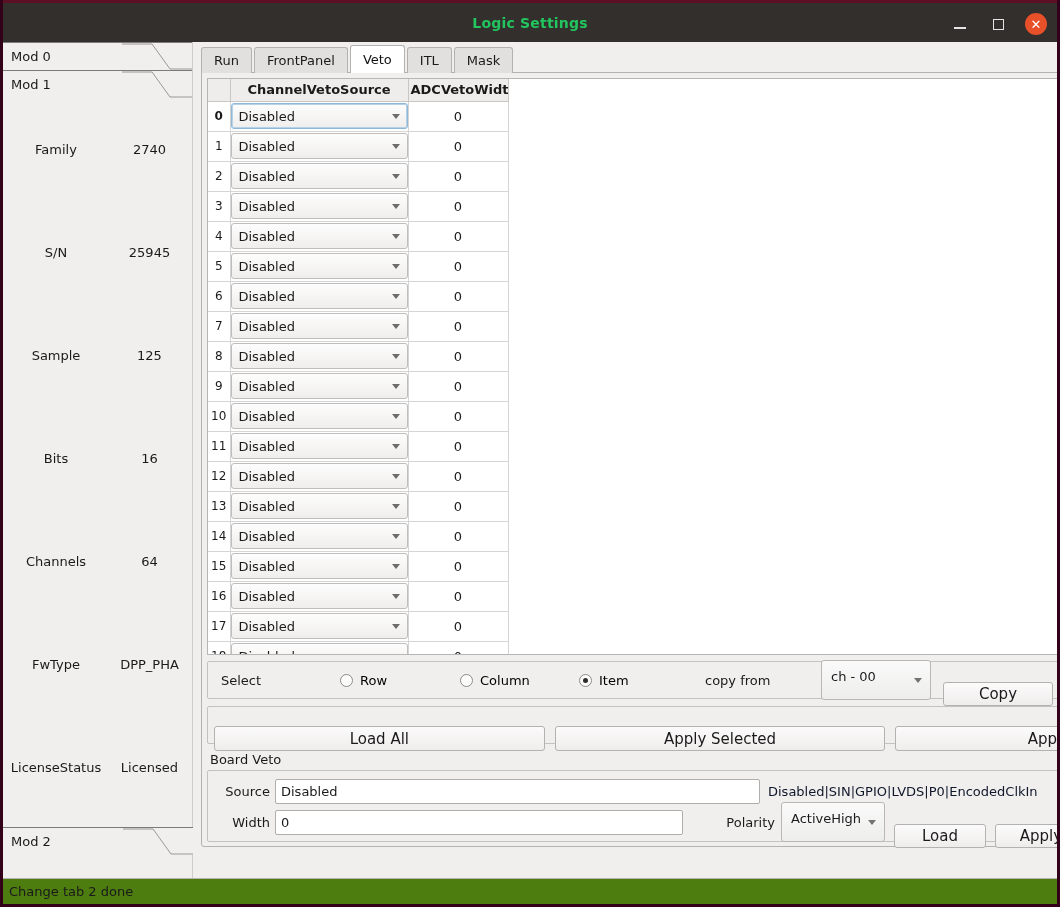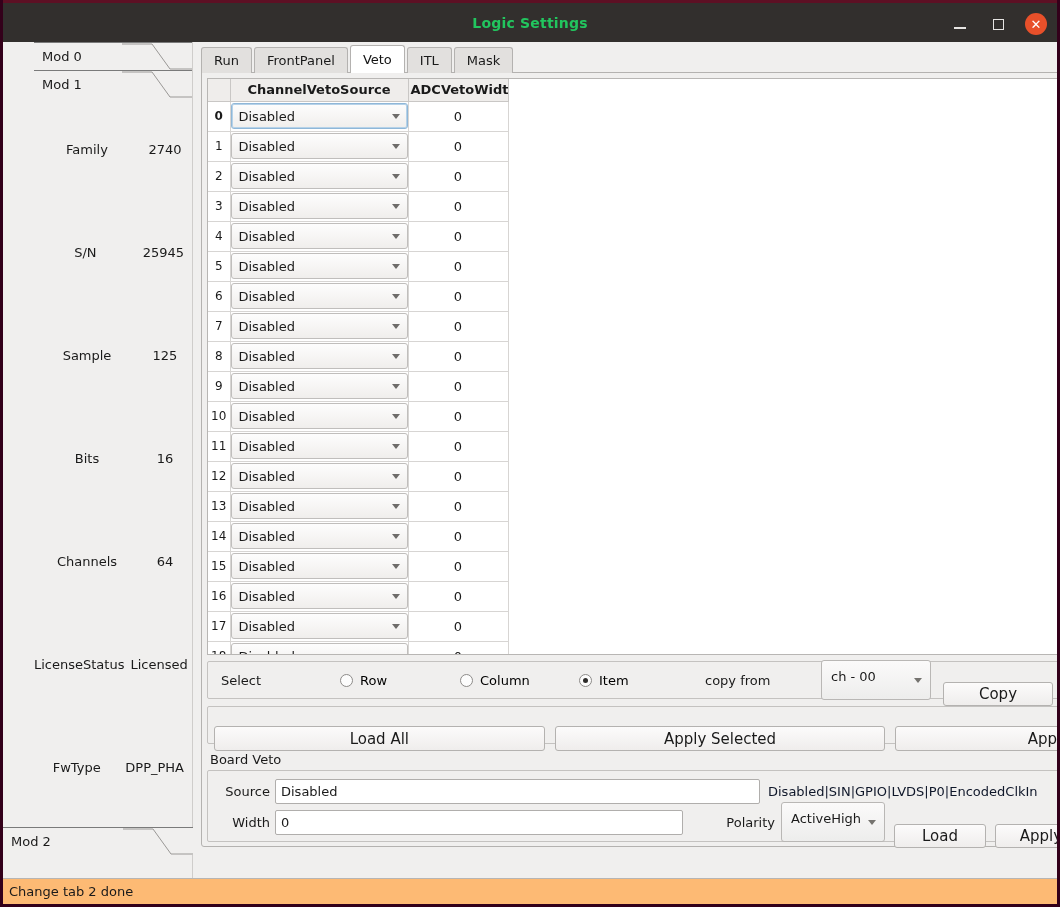--- a/index.html
+++ b/index.html
@@ -53,21 +53,20 @@
     width: 1054px; height: 839px;
     display: flex;
   }
   
   #sidebar {
     width: 190px; height: 100%;
     background: #f0efee;
     position: relative;
     border-right: 1px solid #cfcdcb;
     flex: 0 0 190px;
-    padding-left: 31px;
   }
   .acc-header {
     position: relative;
     height: 28px;
     background: #f0efee;
     border-top: 1px solid #7a7a7a;
     display: flex; align-items: center;
     padding-left: 8px;
     font-size: 13px; color: #1a1a1a;
     cursor: pointer;
@@ -96,21 +95,21 @@
     padding-right: 8px;
   }
   #acc-mod2 {
     position: absolute; left: 0; bottom: 26px; width: 190px;
     border-top: 1px solid #7a7a7a;
   }
   
   #statusbar {
     position: absolute; left: 0; bottom: 0;
     width: 1054px; height: 26px;
-    background: #fdba74;
+    background: #4d7c0f;
     border-top: 1px solid #b7b5b3;
     display: flex; align-items: center;
     padding-left: 6px;
     font-size: 13px; color: #1a1a1a;
   }
   
   #content {
     flex: 1;
     position: relative;
     height: 813px;
@@ -365,26 +364,26 @@
         </div>
         <div class="info-row">
           <div class="info-label">Bits</div>
           <div class="info-value">16</div>
         </div>
         <div class="info-row">
           <div class="info-label">Channels</div>
           <div class="info-value">64</div>
         </div>
         <div class="info-row">
+          <div class="info-label">FwType</div>
+          <div class="info-value">DPP_PHA</div>
+        </div>
+        <div class="info-row">
           <div class="info-label">LicenseStatus</div>
           <div class="info-value">Licensed</div>
-        </div>
-        <div class="info-row">
-          <div class="info-label">FwType</div>
-          <div class="info-value">DPP_PHA</div>
         </div>
       </div>
 
       <div class="acc-header" id="acc-mod2">
         <span>Mod 2</span>
         <svg class="slant" viewBox="0 0 70 28" preserveAspectRatio="none">
           <path d="M0 1 L30 1 L48 26 L70 26" fill="none" stroke="#9a9896" stroke-width="1"></path>
         </svg>
       </div>
     </div>

